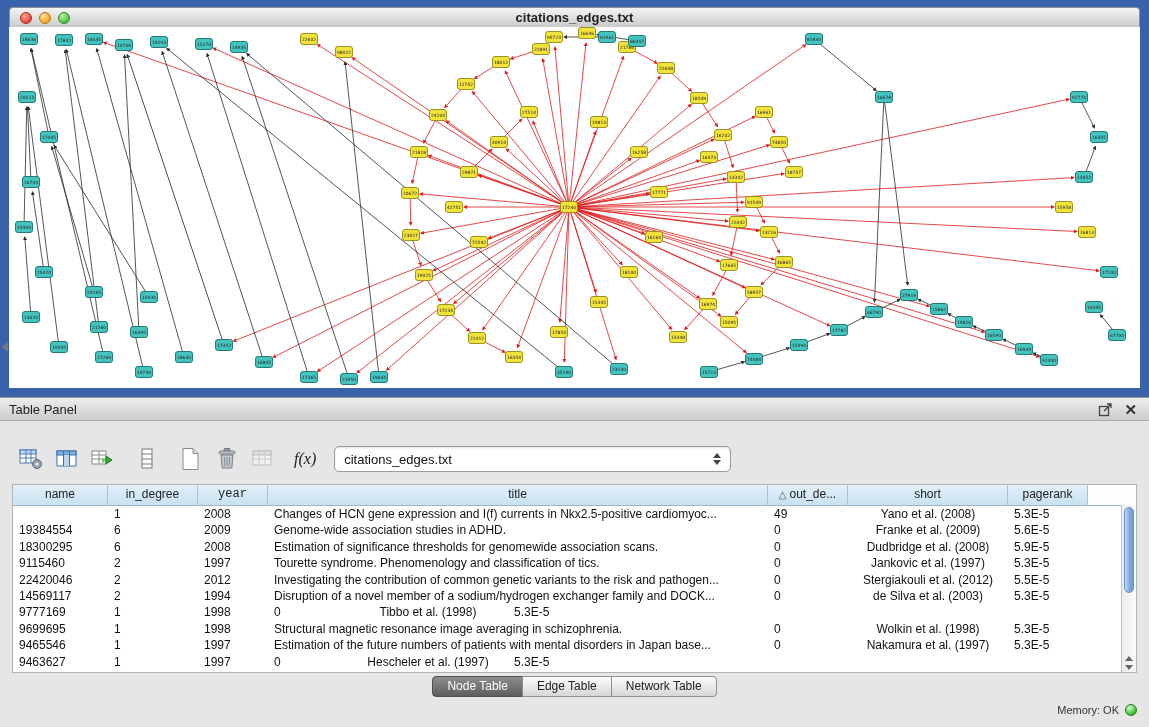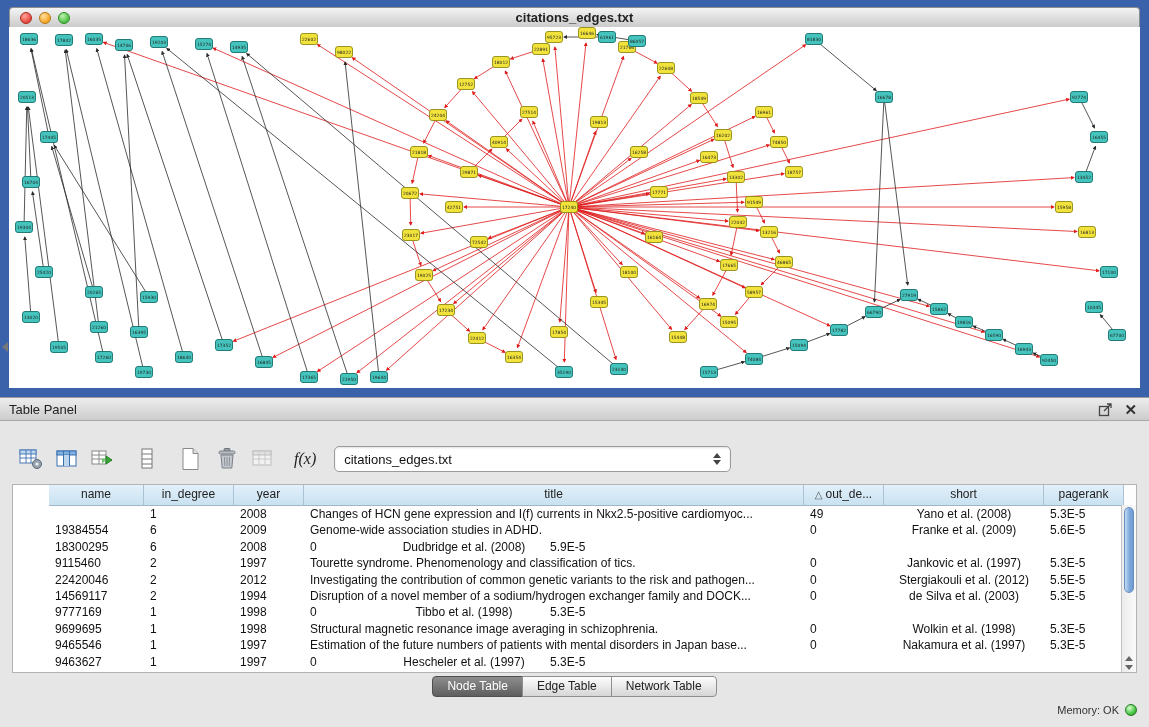--- a/index.html
+++ b/index.html
@@ -47,21 +47,21 @@
     border:1px solid #9b9b9b;border-radius:5px;box-shadow:inset 0 1px 2px rgba(0,0,0,.12);
     display:flex;align-items:center;
   }
   .combo-text{flex:1;font-size:13px;color:#111;padding-left:9px;white-space:nowrap;overflow:hidden;}
   .combo-arrows{width:18px;display:flex;flex-direction:column;align-items:center;gap:2px;margin-right:4px;}
   .tri-up{width:0;height:0;border-left:4px solid transparent;border-right:4px solid transparent;border-bottom:5px solid #444;}
   .tri-down{width:0;height:0;border-left:4px solid transparent;border-right:4px solid transparent;border-top:5px solid #444;}
   
   .table{
     position:absolute;left:12px;top:484px;width:1125px;height:189px;
-    background:#fff;border:1px solid #b3b3b3;box-sizing:border-box;overflow:hidden;padding-left:36px;
+    background:#fff;border:1px solid #b3b3b3;box-sizing:border-box;overflow:hidden;
   }
   .thead{display:flex;height:20px;border-bottom:1px solid #9fb6c6;}
   .th{
     box-sizing:border-box;height:20px;line-height:19px;text-align:center;
     font-size:12px;color:#222;
     background:linear-gradient(#e2f0fa,#c9e1f0);
     border-right:1px solid #a9c3d4;overflow:hidden;white-space:nowrap;
   }
   .th .sort{color:#555;font-size:10px;margin-right:3px;}
   .th.filler{flex:1;background:#fdfdfd;border-right:none;}
@@ -730,21 +730,21 @@
       <span class="tri-up"></span>
         <span class="tri-down"></span>
     </span>
   </div>
 </div>
 
 <div class="table">
   <div class="thead" id="thead">
       <div class="th" style="width: 95px;"><span>name</span></div>
       <div class="th" style="width: 90px;"><span>in_degree</span></div>
-      <div class="th" style="width: 70px;"><span>year</span></div>
+      <div class="th" style="width: 70px; font-family: Liberation Mono, monospace;"><span>year</span></div>
       <div class="th" style="width: 500px;"><span>title</span></div>
       <div class="th" style="width: 80px;"><span class="sort">△</span><span>out_de...</span></div>
       <div class="th" style="width: 160px;"><span>short</span></div>
       <div class="th" style="width: 80px;"><span>pagerank</span></div>
       <div class="th filler"></div>
     </div>
   <div class="tbody" id="tbody">
       <div class="tr">
         <div class="td" style="width: 95px; margin-top: 28px;">18724007</div>
         <div class="td" style="width: 90px;">1</div>
@@ -760,20 +760,21 @@
         <div class="td" style="width: 70px;">2009</div>
         <div class="td" style="width: 500px;">Genome-wide association studies in ADHD.</div>
         <div class="td" style="width: 80px;">0</div>
         <div class="td c" style="width: 160px;">Franke et al. (2009)</div>
         <div class="td" style="width: 80px;">5.6E-5</div>
       </div>
       <div class="tr">
         <div class="td" style="width: 95px;">18300295</div>
         <div class="td" style="width: 90px;">6</div>
         <div class="td" style="width: 70px;">2008</div>
+        <div class="td" style="width: 500px;">Estimation of significance thresholds for genomewide association scans.</div>
         <div class="td" style="width: 80px;">0</div>
         <div class="td c" style="width: 160px;">Dudbridge et al. (2008)</div>
         <div class="td" style="width: 80px;">5.9E-5</div>
       </div>
       <div class="tr">
         <div class="td" style="width: 95px;">9115460</div>
         <div class="td" style="width: 90px;">2</div>
         <div class="td" style="width: 70px;">1997</div>
         <div class="td" style="width: 500px;">Tourette syndrome. Phenomenology and classification of tics.</div>
         <div class="td" style="width: 80px;">0</div>

